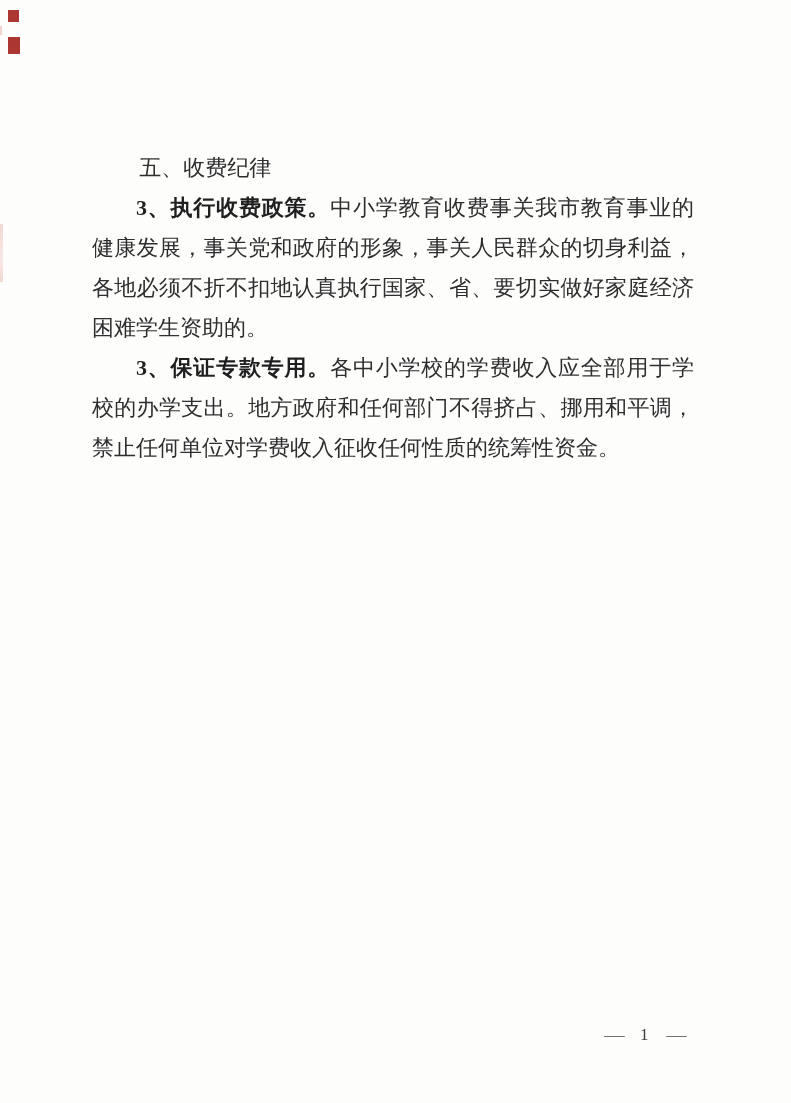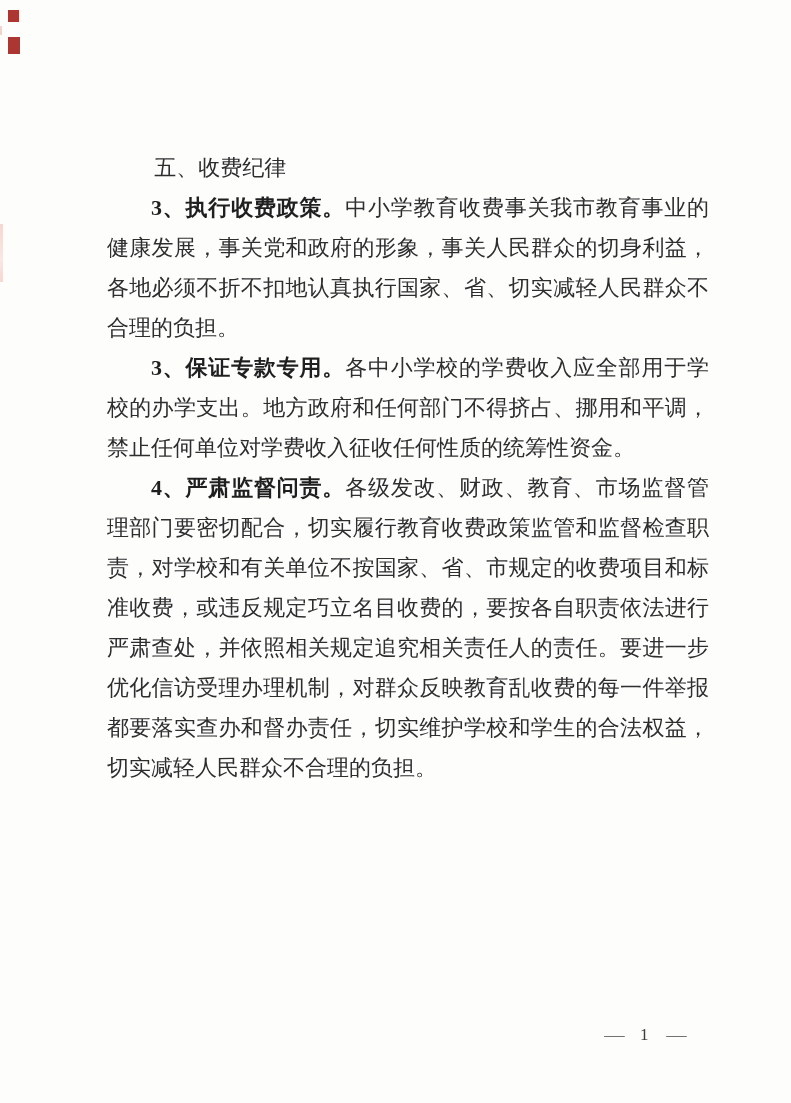--- a/index.html
+++ b/index.html
@@ -16,21 +16,21 @@
     font-family:"Liberation Serif","DejaVu Serif",serif;
     overflow:hidden;
   }
   
   .artifact-red-1{position:absolute;left:8px;top:10px;width:11px;height:12px;background:var(--artifact-red);}
   .artifact-red-2{position:absolute;left:8px;top:37px;width:12px;height:17px;background:var(--artifact-red);}
   .artifact-streak-1{position:absolute;left:0;top:26px;width:2px;height:9px;background:var(--artifact-pink);opacity:.75;}
   .artifact-streak-2{position:absolute;left:0;top:224px;width:3px;height:58px;
     background:linear-gradient(180deg,var(--artifact-pink),#f6dcd6 60%,var(--artifact-pink));opacity:.65;}
   .content{
-    position:absolute;left:107px;top:148px;width:602px;
+    position:absolute;left:92px;top:148px;width:602px;
     color:var(--ink);
     font-size:22px;line-height:40px;
     text-align:justify;text-align-last:left;
     text-justify:inter-character;
   }
   .doc-heading{
     margin:0;
     font-size:22px;font-weight:normal;line-height:40px;
     text-indent:2.15em;
     color:var(--ink);
@@ -55,26 +55,25 @@
 
   <div class="artifact-red-1"></div>
   <div class="artifact-red-2"></div>
   <div class="artifact-streak-1"></div>
   <div class="artifact-streak-2"></div>
 
   <div class="content">
 
     <h1 class="doc-heading">五、收费纪律</h1>
 
-    <p class="para"><span class="para-lead">3、执行收费政策。</span><span class="para-body">中小学教育收费事关我市教育事业的健康发展，事关党和政府的形象，事关人民群众的切身利益，各地必须不折不扣地认真执行国家、省、切实减轻人民群众不合理的负担。</span></p>
+    <p class="para"><span class="para-lead">3、执行收费政策。</span><span class="para-body">中小学教育收费事关我市教育事业的健康发展，事关党和政府的形象，事关人民群众的切身利益，各地必须不折不扣地认真执行国家、省、要切实做好家庭经济困难学生资助的。</span></p>
 
 
     <p class="para"><span class="para-lead">3、保证专款专用。</span><span class="para-body">各中小学校的学费收入应全部用于学校的办学支出。地方政府和任何部门不得挤占、挪用和平调，禁止任何单位对学费收入征收任何性质的统筹性资金。</span></p>
 
-    <p class="para"><span class="para-lead">4、严肃监督问责。</span><span class="para-body">各级发改、财政、教育、市场监督管理部门要密切配合，切实履行教育收费政策监管和监督检查职责，对学校和有关单位不按国家、省、市规定的收费项目和标准收费，或违反规定巧立名目收费的，要按各自职责依法进行严肃查处，并依照相关规定追究相关责任人的责任。要进一步优化信访受理办理机制，对群众反映教育乱收费的每一件举报都要落实查办和督办责任，切实维护学校和学生的合法权益，切实减轻人民群众不合理的负担。</span></p>
 
   </div>
 
   <div class="footer">
     <span class="dash">—</span>
     <span class="num">1</span>
     <span class="dash">—</span>
   </div>
 
 </div>

